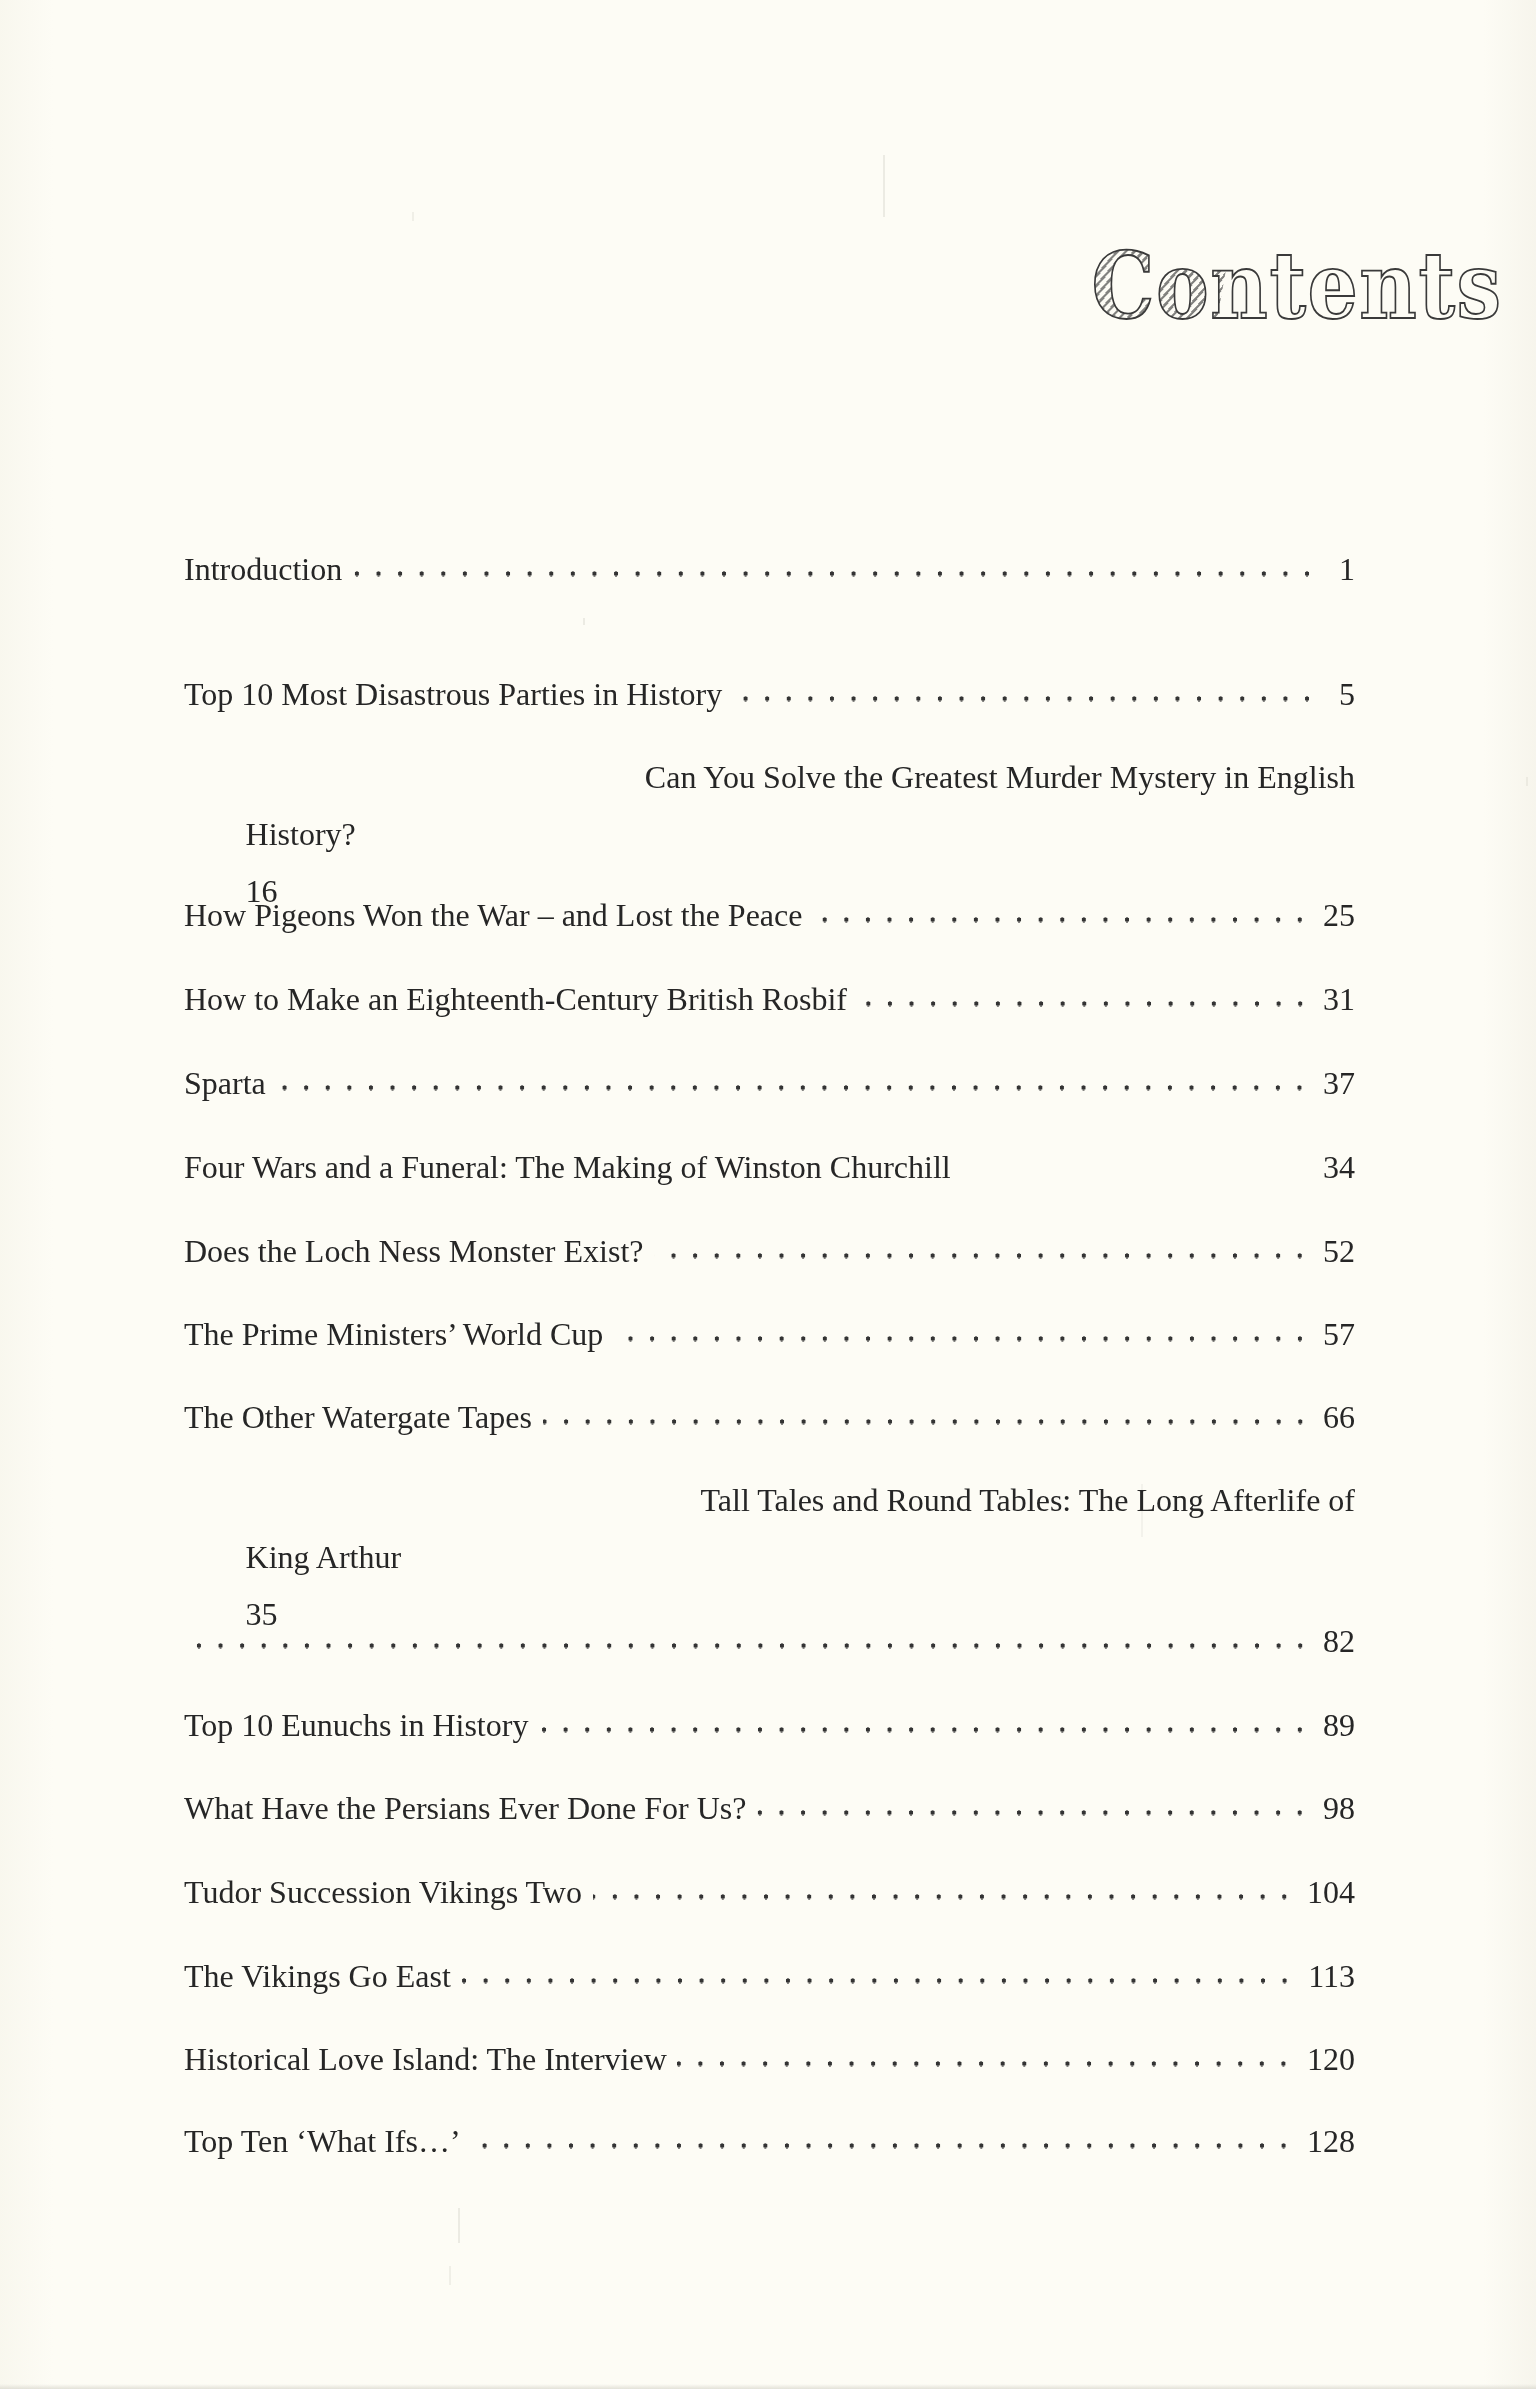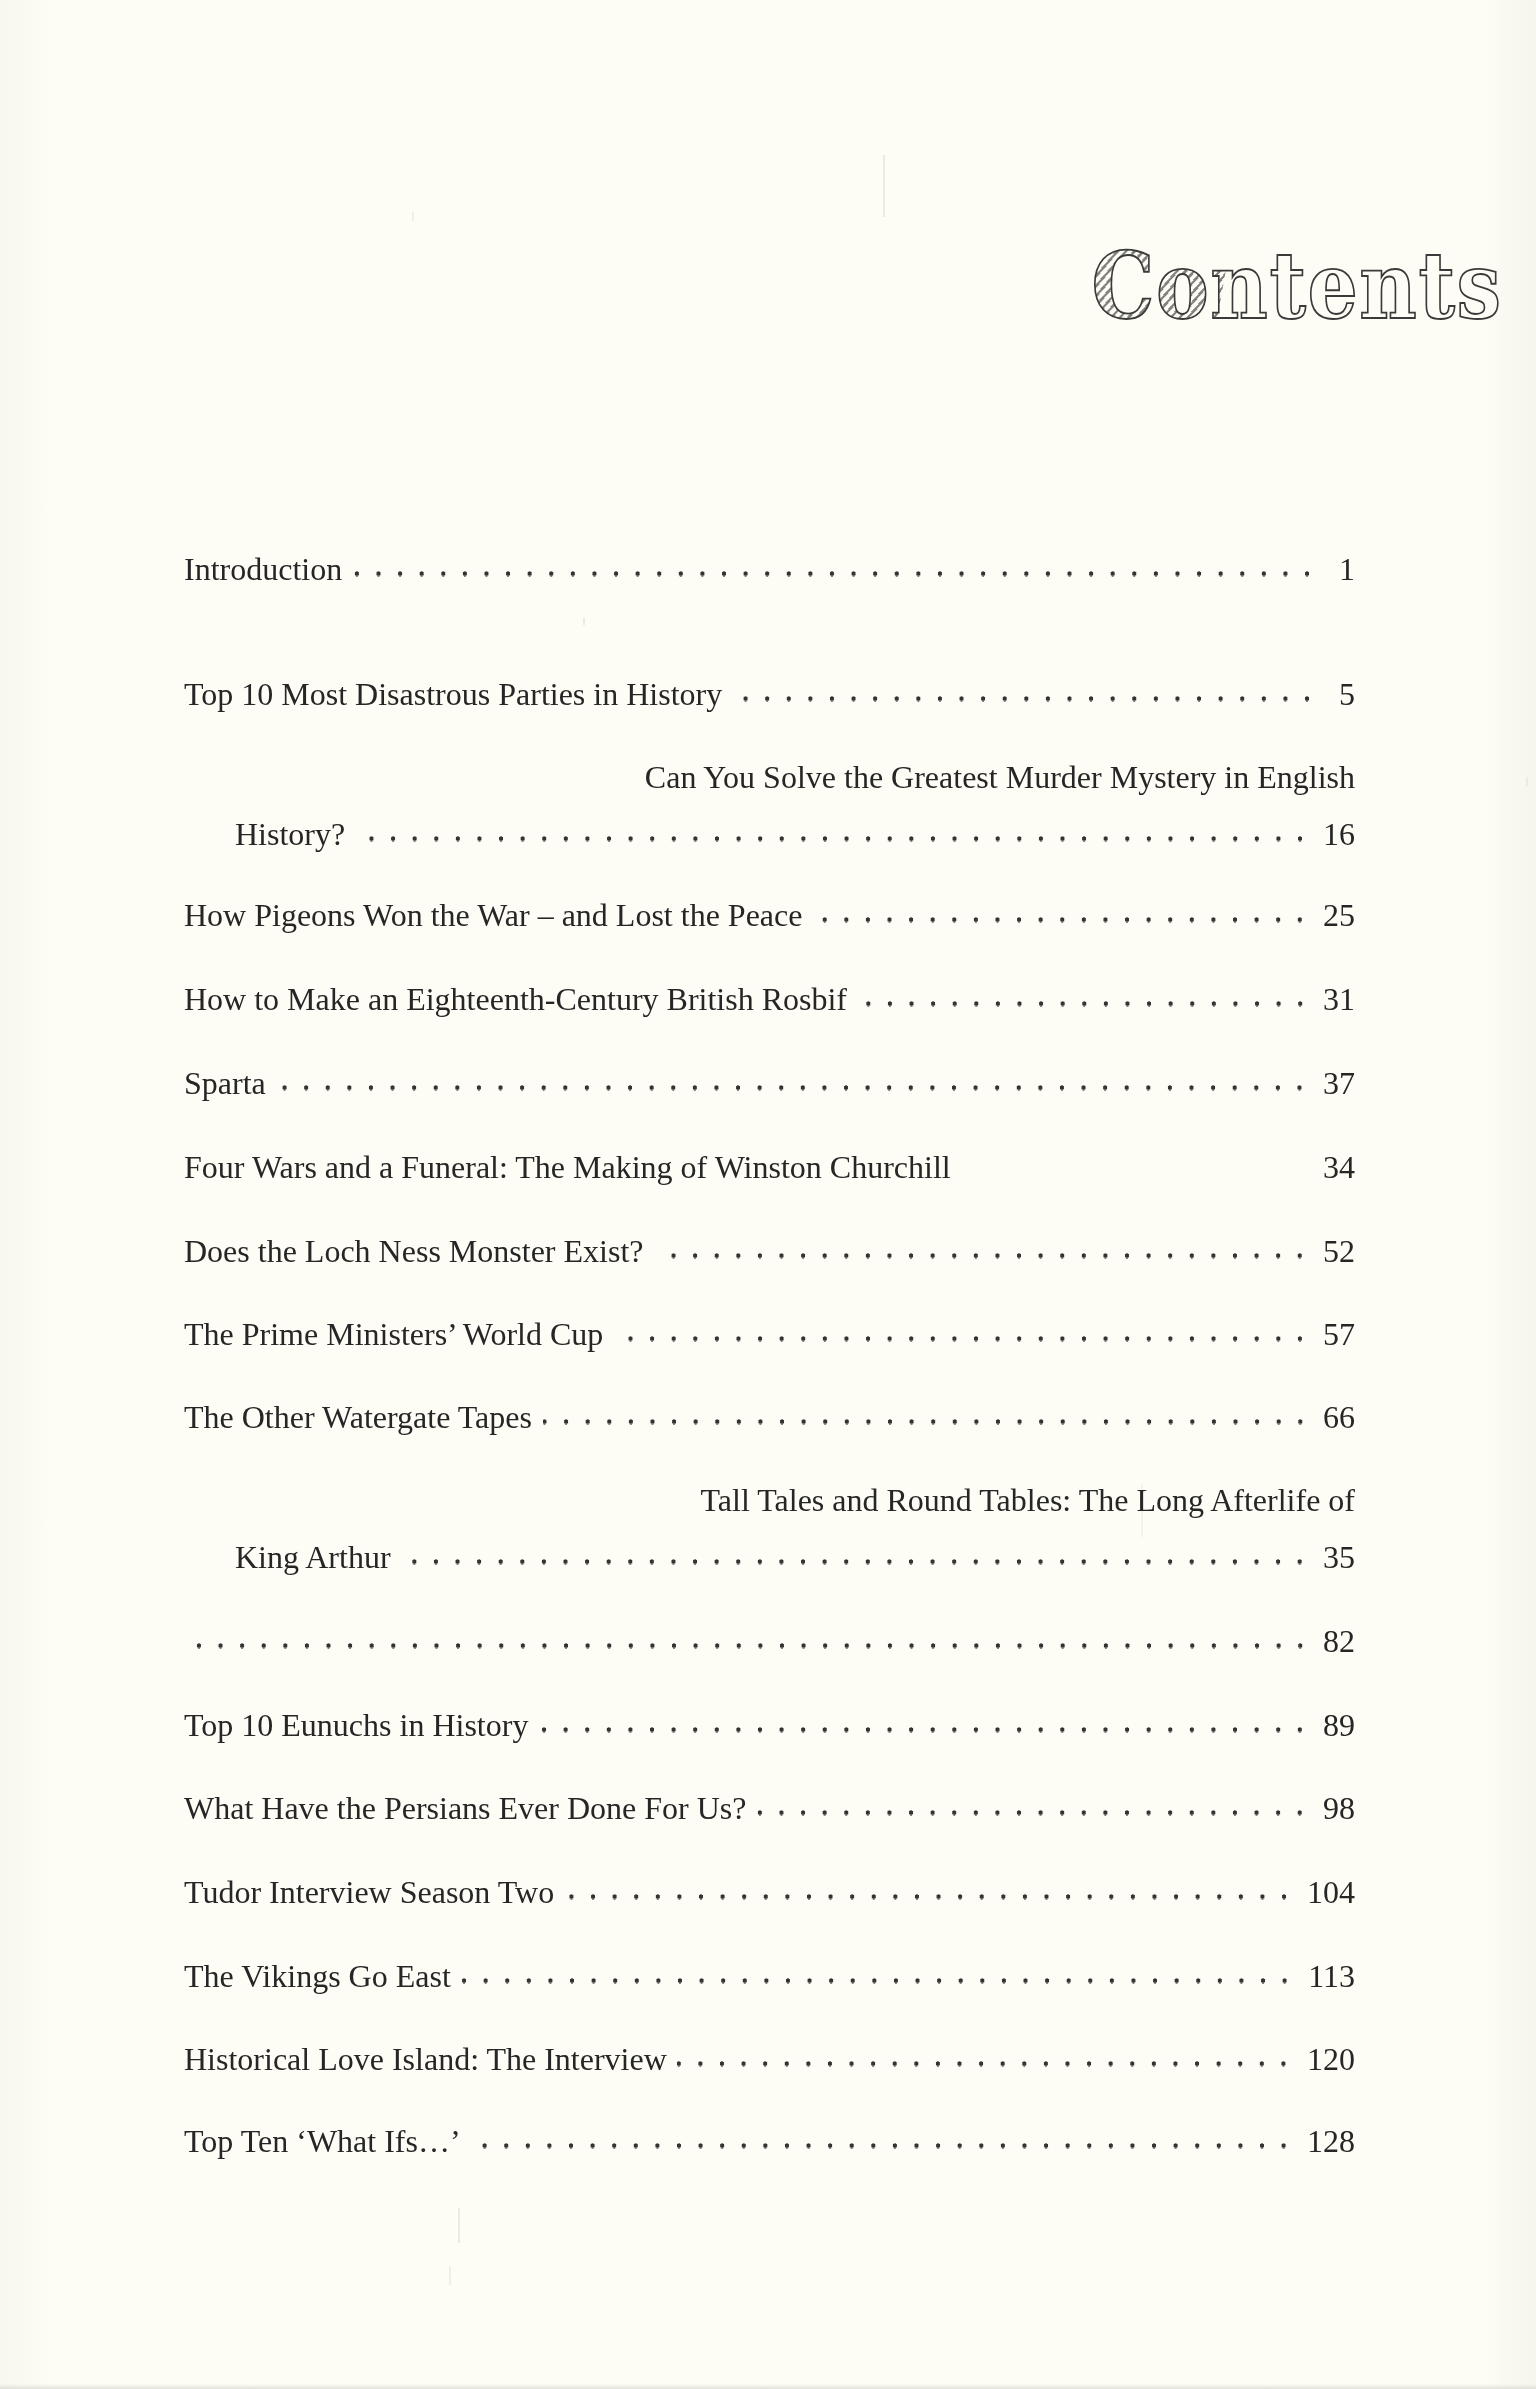--- a/index.html
+++ b/index.html
@@ -90,20 +90,21 @@
     height: 57px;
     white-space: nowrap;
   }
   .line.first {
     display: block;
     text-align: right;
   }
   .line.cont {
     padding-left: 51px;
     box-sizing: border-box;
+    flex-direction: column;
   }
   .entry-title {
     flex: 0 0 auto;
   }
   .leader {
     flex: 1 1 auto;
     margin: 0 12.4px 0 10.6px;
     height: 5.3px;
     align-self: baseline;
     position: relative;
@@ -253,21 +254,21 @@
     <div class="entry" style="top:1780px;">
       <div class="line">
         <span class="entry-title">What Have the Persians Ever Done For Us?</span>
         <span class="leader"></span>
         <span class="page-num">98</span>
       </div>
     </div>
 
     <div class="entry" style="top:1864px;">
       <div class="line">
-        <span class="entry-title">Tudor Interview Season Two</span>
+        <span class="entry-title">Tudor Succession Vikings Two</span>
         <span class="leader"></span>
         <span class="page-num">104</span>
       </div>
     </div>
 
     <div class="entry" style="top:1948px;">
       <div class="line">
         <span class="entry-title">The Vikings Go East</span>
         <span class="leader"></span>
         <span class="page-num">113</span>

